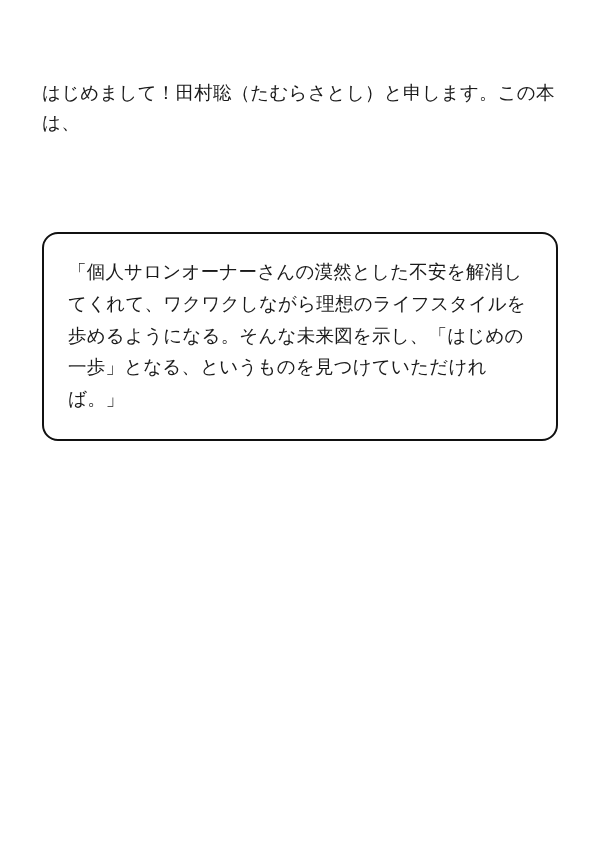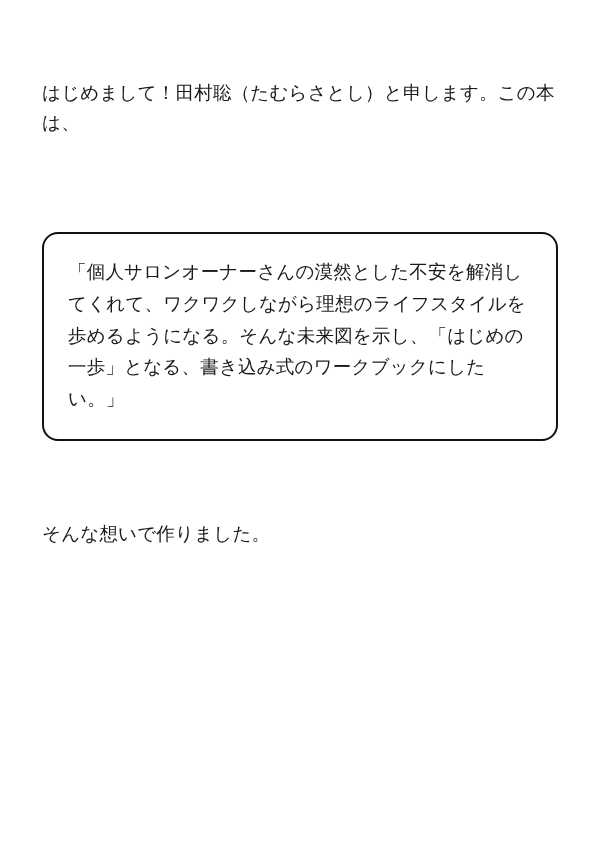--- a/index.html
+++ b/index.html
@@ -57,20 +57,19 @@
   }
 </style>
 </head>
 <body>
 
 <div class="page">
 
   <p class="para intro">はじめまして！田村聡（たむらさとし）と申します。この本は、</p>
 
   <div class="quote-box">
-    <p class="quote-text">「個人サロンオーナーさんの漠然とした不安を解消してくれて、ワクワクしながら理想のライフスタイルを歩めるようになる。そんな未来図を示し、「はじめの一歩」となる、書き込み式のワークブックにしたい。」</p>
+    <p class="quote-text">「個人サロンオーナーさんの漠然とした不安を解消してくれて、ワクワクしながら理想のライフスタイルを歩めるようになる。そんな未来図を示し、「はじめの一歩」となる、というものを見つけていただければ。」</p>
   </div>
 
   <div class="after">
-    <p class="para">そんな想いで作りました。</p>
   </div>
 
 </div>
 
 </body></html>

